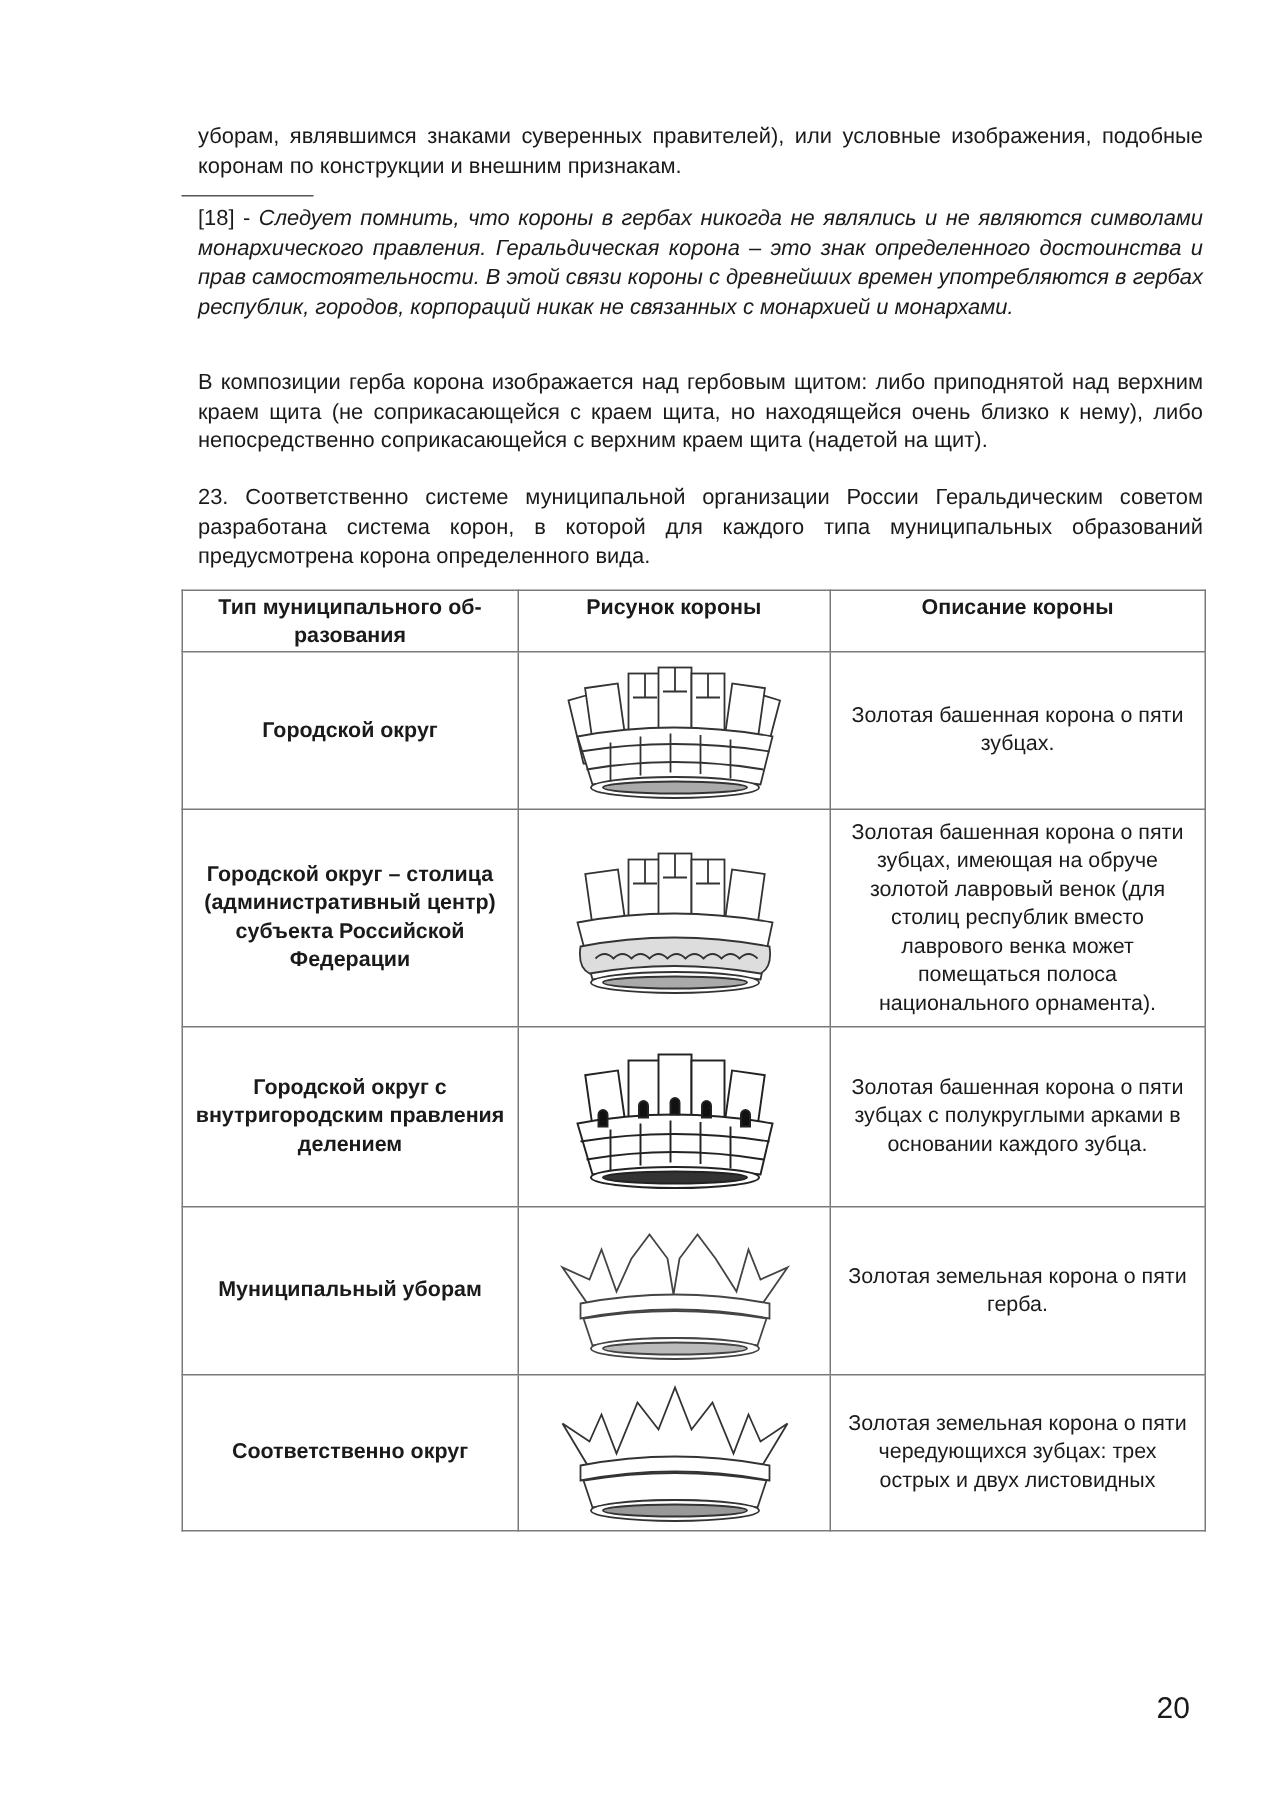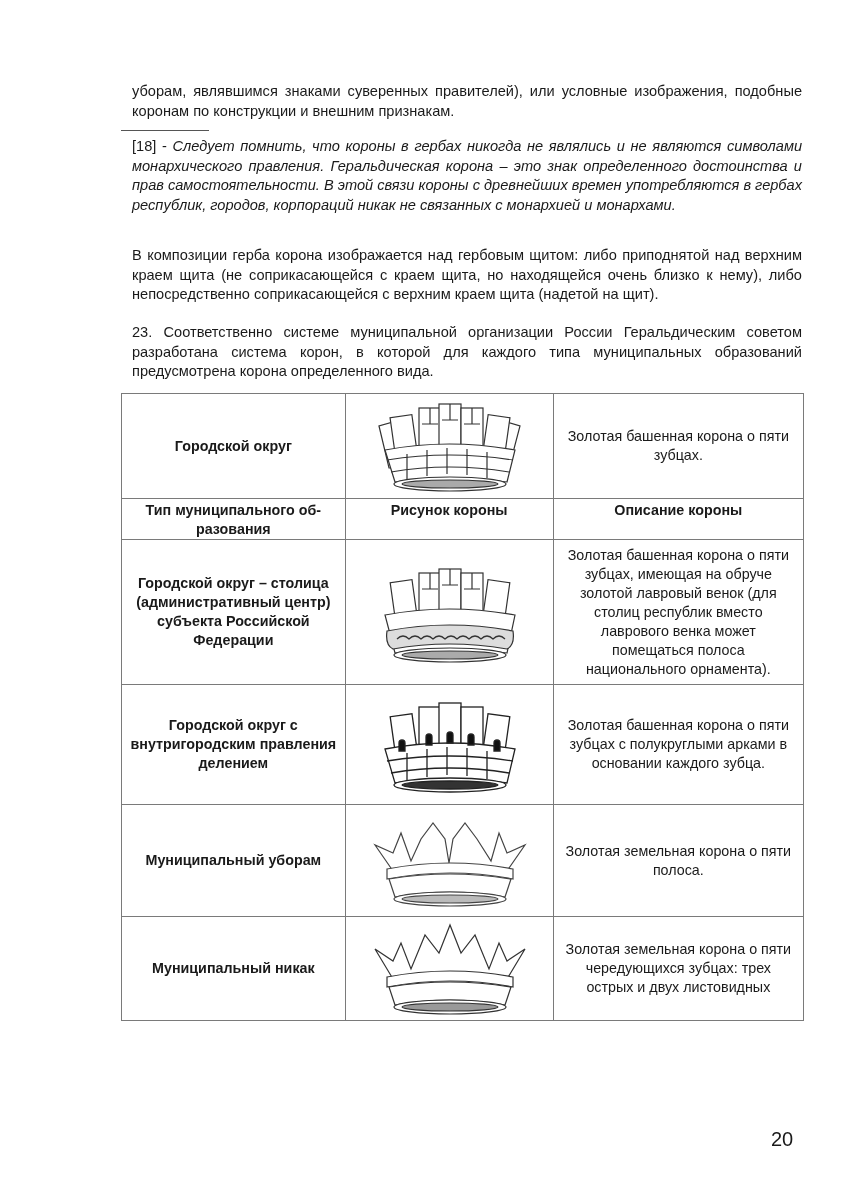--- a/index.html
+++ b/index.html
@@ -28,47 +28,47 @@
 <div class="footnote-rule"></div>
 
 <p class="para" style="top:137px;"><span>[18] - </span><span class="italic" style="font-style:italic">Следует помнить, что короны в гербах никогда не являлись и не являются символами монархического правления. Геральдическая корона – это знак определенного достоинства и прав самостоятельности. В этой связи короны с древнейших времен употребляются в гербах республик, городов, корпораций никак не связанных с монархией и монархами.</span></p>
 
 <p class="para" style="top:246px;">В композиции герба корона изображается над гербовым щитом: либо приподнятой над верхним краем щита (не соприкасающейся с краем щита, но находящейся очень близко к нему), либо непосредственно соприкасающейся с верхним краем щита (надетой на щит).</p>
 
 <p class="para" style="top:323px;">23. Соответственно системе муниципальной организации России Геральдическим советом разработана система корон, в которой для каждого типа муниципальных образований предусмотрена корона определенного вида.</p>
 
 <table class="crowns">
   <tbody>
-      <tr style="height:105px;">
+      <tr>
+    <th>Тип муниципального об-разования</th>
+    <th>Рисунок короны</th>
+    <th>Описание короны</th>
+  </tr>
+
+  <tr style="height:105px;">
     <td class="type">Городской округ</td>
     <td class="pic">
       <svg class="crown-svg" width="185" height="96" viewBox="0 0 185 96">
         <g fill="#fff" stroke="#333" stroke-width="1.2">
           <path d="M22 28 L32 70 L152 70 L163 28 L150 24 L138 66 L48 66 L36 24 Z"></path>
           <rect x="36" y="18" width="22" height="42" transform="rotate(-8 47 40)"></rect>
           <rect x="62" y="10" width="22" height="44"></rect>
           <rect x="82" y="6" width="22" height="46"></rect>
           <rect x="104" y="10" width="22" height="44"></rect>
           <rect x="128" y="18" width="22" height="42" transform="rotate(8 139 40)"></rect>
           <path d="M28 52 Q92 40 158 52 L150 84 Q92 76 38 84 Z"></path>
           <ellipse cx="93" cy="86" rx="56" ry="7"></ellipse>
           <ellipse cx="93" cy="86" rx="48" ry="4" fill="#aaa"></ellipse>
           <path d="M30 62 Q92 52 156 62 M34 74 Q92 64 152 74" fill="none"></path>
           <path d="M50 56 L50 82 M70 52 L70 78 M90 50 L90 76 M110 51 L110 77 M130 54 L130 80" fill="none"></path>
           <path d="M65 26 L81 26 M85 22 L101 22 M107 26 L123 26 M73 10 L73 26 M93 6 L93 22 M115 10 L115 26" fill="none"></path>
         </g>
       </svg>
     </td>
     <td class="desc">Золотая башенная корона о пяти зубцах.</td>
-  </tr>
-
-  <tr>
-    <th>Тип муниципального об-разования</th>
-    <th>Рисунок короны</th>
-    <th>Описание короны</th>
   </tr>
 
   <tr style="height:145px;">
     <td class="type">Городской округ – столица (административный центр) субъекта Российской Федерации</td>
     <td class="pic">
       <svg class="crown-svg" width="185" height="110" viewBox="0 0 185 110">
         <g fill="#fff" stroke="#333" stroke-width="1.2">
           <rect x="36" y="24" width="22" height="42" transform="rotate(-8 47 45)"></rect>
           <rect x="62" y="16" width="22" height="44"></rect>
           <rect x="82" y="12" width="22" height="46"></rect>
@@ -120,25 +120,25 @@
       <svg class="crown-svg" width="185" height="96" viewBox="0 0 185 96">
         <g fill="#fff" stroke="#444" stroke-width="1.2">
           <path d="M18 32 L36 58 L150 58 L168 32 L150 40 L142 20 L134 48 L120 26 L108 10 L96 26 L92 50 L88 26 L76 10 L64 26 L54 48 L44 20 L36 40 Z"></path>
           <path d="M30 56 Q93 44 156 56 L156 66 Q93 54 30 66 Z"></path>
           <path d="M32 66 Q93 56 154 66 L148 84 Q93 74 38 84 Z"></path>
           <ellipse cx="93" cy="86" rx="56" ry="7"></ellipse>
           <ellipse cx="93" cy="86" rx="48" ry="4" fill="#bbb"></ellipse>
         </g>
       </svg>
     </td>
-    <td class="desc">Золотая земельная корона о пяти полоса.</td>
+    <td class="desc">Золотая земельная корона о пяти герба.</td>
   </tr>
 
   <tr style="height:104px;">
-    <td class="type">Муниципальный никак</td>
+    <td class="type">Соответственно округ</td>
     <td class="pic">
       <svg class="crown-svg" width="185" height="96" viewBox="0 0 185 96">
         <g fill="#fff" stroke="#333" stroke-width="1.2">
           <path d="M18 28 L36 58 L150 58 L168 28 L150 40 L142 22 L132 48 L118 14 L104 32 L93 4 L82 32 L68 14 L54 48 L44 22 L36 40 Z"></path>
           <path d="M30 56 Q93 44 156 56 L156 66 Q93 54 30 66 Z"></path>
           <path d="M32 66 Q93 56 154 66 L148 84 Q93 74 38 84 Z"></path>
           <ellipse cx="93" cy="86" rx="56" ry="7"></ellipse>
           <ellipse cx="93" cy="86" rx="48" ry="4" fill="#999"></ellipse>
         </g>
       </svg>

